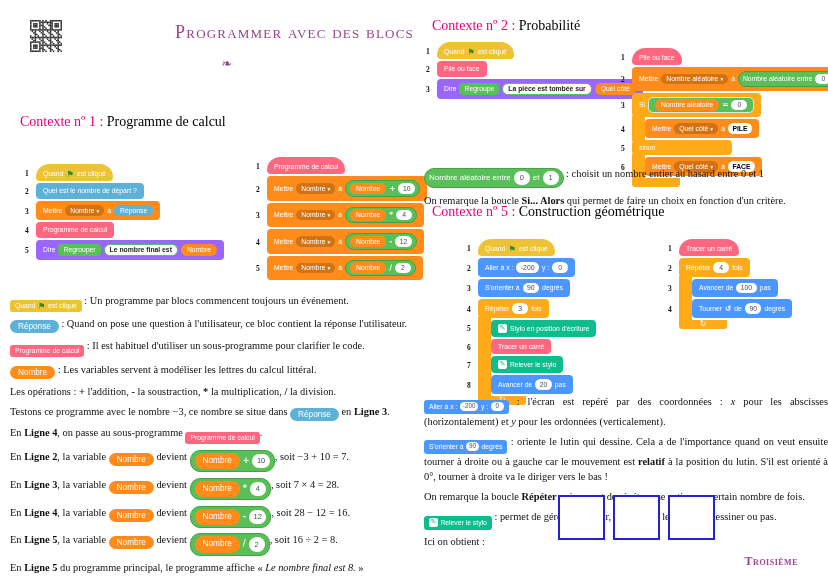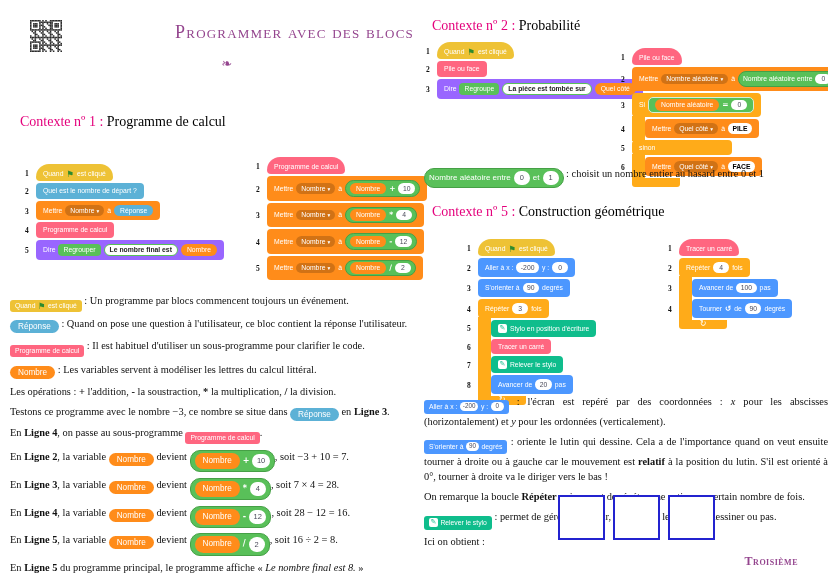--- a/index.html
+++ b/index.html
@@ -703,20 +703,21 @@
       </span><span class="t">, soit 16 ÷ 2 = 8.</span></div>
     <div class="para"><span class="t">En </span><span class="bold">Ligne 5</span><span class="t"> du programme principal, le programme affiche « </span><span class="ital">Le nombre final est 8.</span><span class="t"> »</span></div>
   </div>
 <div class="textcol" id="c2-text">
     <div class="para"><span class="op">
         <span class="t">Nombre aléatoire entre</span>
         <span class="oval">0</span>
         <span class="t">et</span>
         <span class="oval">1</span>
       </span><span class="t"> : choisit un nombre entier au hasard entre 0 et 1</span></div>
+    <div class="para"><span class="t">On remarque la boucle </span><span class="bold">Si... Alors</span><span class="t"> qui permet de faire un choix en fonction d'un critère.</span></div>
   </div>
 <div class="textcol" id="c3-text">
     <div class="para"><span class="mini blk-motion">
         <span class="t">Aller à x :</span>
         <span class="oval">-200</span>
         <span class="t">y :</span>
         <span class="oval">0</span>
       </span><span class="t"> : l'écran est repéré par des coordonnées : </span><span class="ital">x</span><span class="t"> pour les abscisses (horizontalement) et </span><span class="ital">y</span><span class="t"> pour les ordonnées (verticalement).</span></div>
     <div class="para"><span class="mini blk-motion">
         <span class="t">S'orienter à</span>

